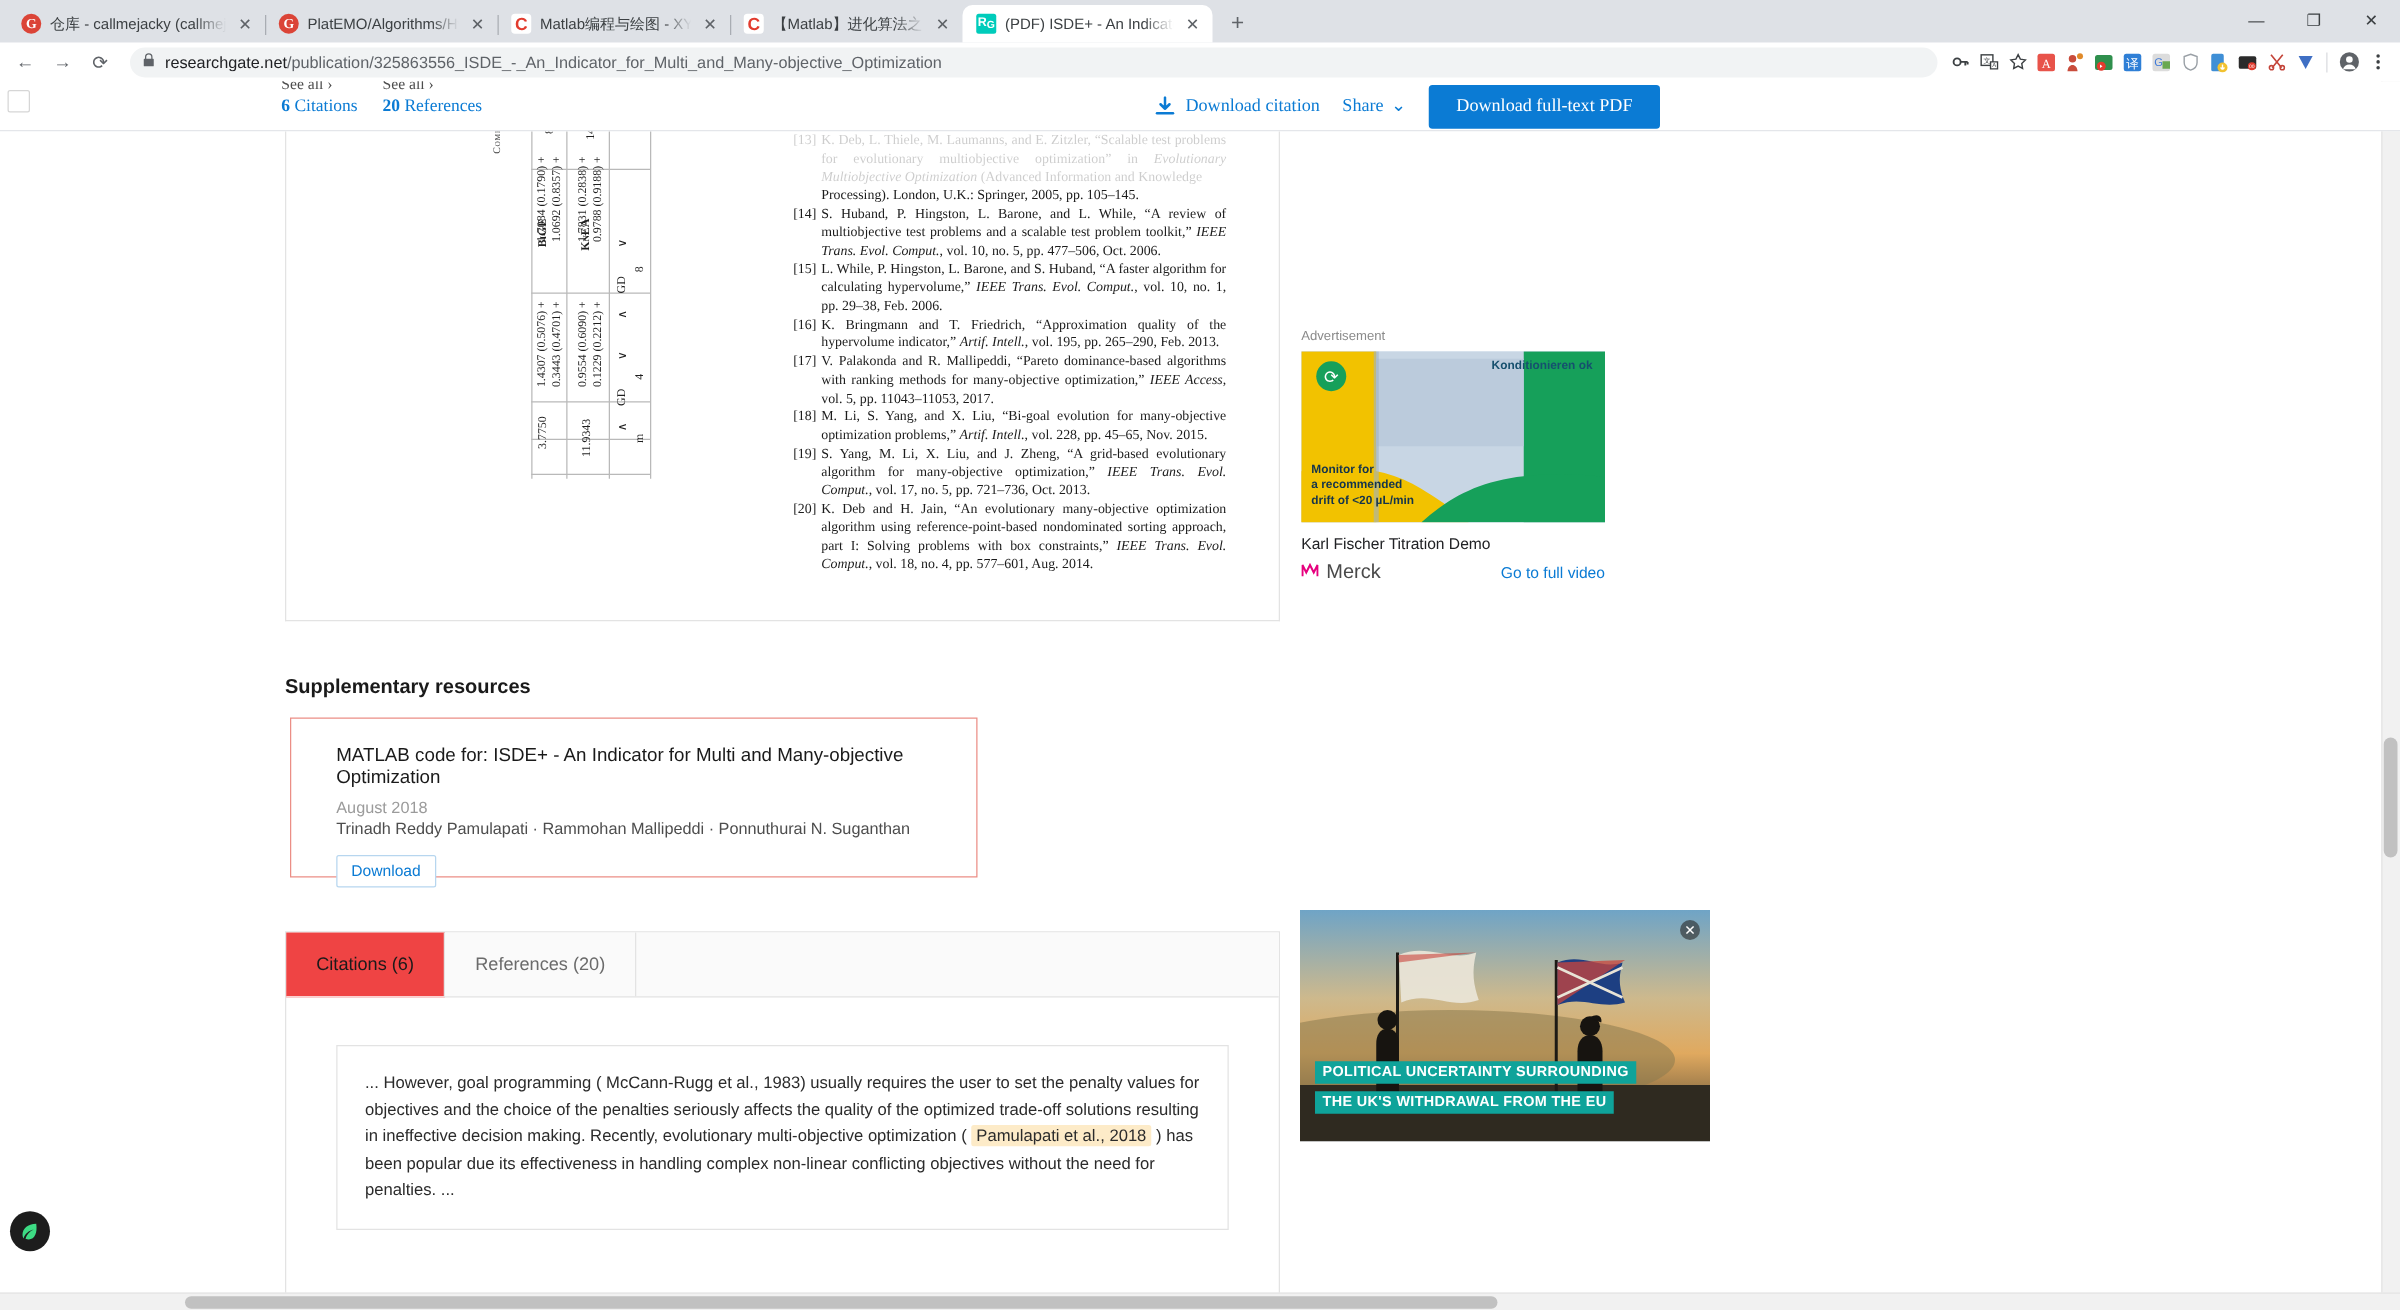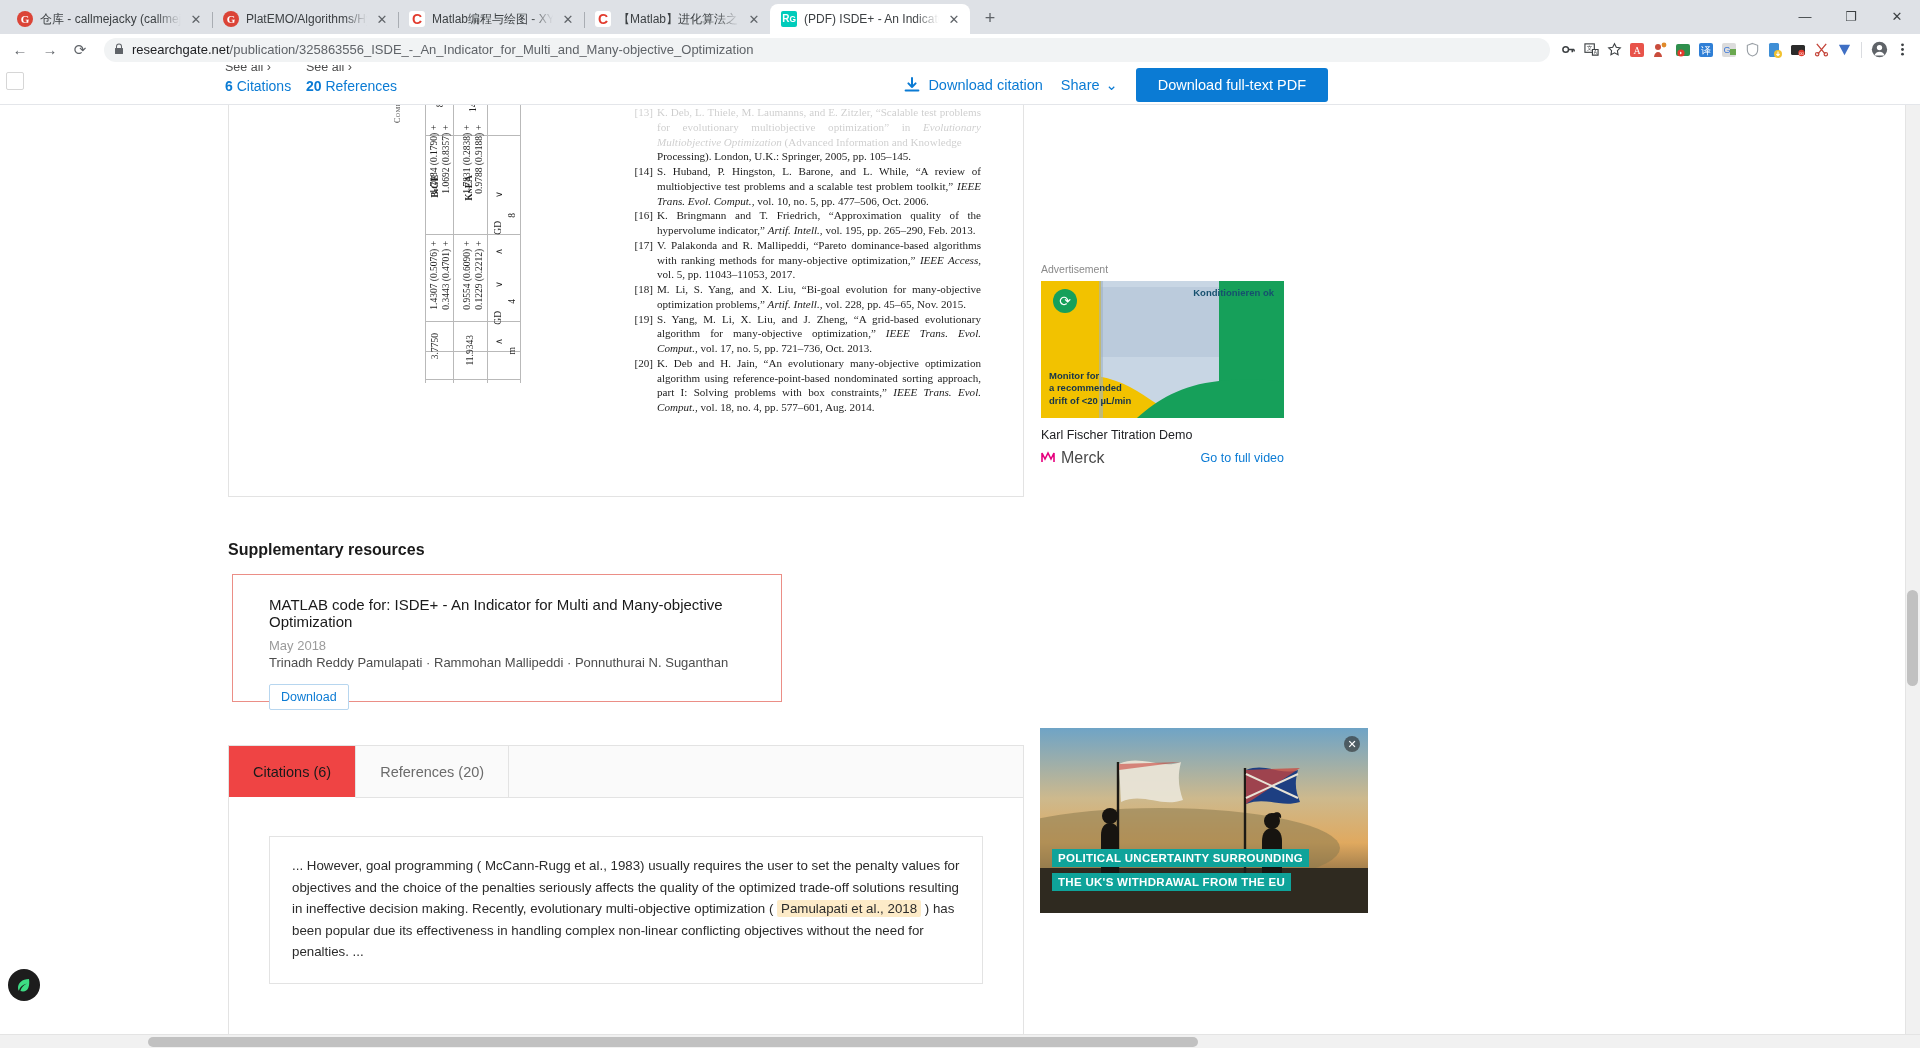--- a/index.html
+++ b/index.html
@@ -94,21 +94,21 @@
 
   
   #page {
     width: 1920px; height: 983px; background: #ffffff;
     position: relative; overflow: hidden;
   }
 
   
   #sticky-bar {
     position: absolute; top: 0; left: 0; width: 1920px; height: 40px;
-    background: #ffffff; border-bottom: 1px solid #e4e6ea; z-index: 40;
+    background: #ffffff; border-bottom: 1px solid #e4e6ea; z-index: 40; font-family: Liberation Serif, serif;
   }
   #sticky-inner { position: relative; width: 100%; height: 100%; }
   #side-toggle {
     position: absolute; left: 6px; top: 7px; width: 18px; height: 18px;
     border: 1px solid #d6d6d6; border-radius: 2px; background: #fff;
   }
   .seeall-group { position: absolute; top: -7px; font-size: 13px; line-height: 1.45; }
   .seeall-link { color: #4d4d4d; font-size: 12.5px; }
   .seeall-count { color: #0b7bd4; font-size: 14px; }
   .seeall-count b { font-weight: 700; }
@@ -490,20 +490,24 @@
           <span class="num">[13]</span>
           <span class="body">K. Deb, L. Thiele, M. Laumanns, and E. Zitzler, “Scalable test problems for evolutionary multiobjective optimization” in <i>Evolutionary Multiobjective Optimization</i> (Advanced Information and Knowledge</span>
         </div>
         <div class="ref">
           <span class="num"></span>
           <span class="body">Processing). London, U.K.: Springer, 2005, pp. 105–145.</span>
         </div>
         <div class="ref">
           <span class="num">[14]</span>
           <span class="body">S. Huband, P. Hingston, L. Barone, and L. While, “A review of multiobjective test problems and a scalable test problem toolkit,” <i>IEEE Trans. Evol. Comput.</i>, vol. 10, no. 5, pp. 477–506, Oct. 2006.</span>
+        </div>
+        <div class="ref">
+          <span class="num">[15]</span>
+          <span class="body">L. While, P. Hingston, L. Barone, and S. Huband, “A faster algorithm for calculating hypervolume,” <i>IEEE Trans. Evol. Comput.</i>, vol. 10, no. 1, pp. 29–38, Feb. 2006.</span>
         </div>
         <div class="ref">
           <span class="num">[16]</span>
           <span class="body">K. Bringmann and T. Friedrich, “Approximation quality of the hypervolume indicator,” <i>Artif. Intell.</i>, vol. 195, pp. 265–290, Feb. 2013.</span>
         </div>
         <div class="ref">
           <span class="num">[17]</span>
           <span class="body">V. Palakonda and R. Mallipeddi, “Pareto dominance-based algorithms with ranking methods for many-objective optimization,” <i>IEEE Access</i>, vol. 5, pp. 11043–11053, 2017.</span>
         </div>
         <div class="ref">
@@ -586,21 +590,21 @@
       </div>
       <div id="ad-cta">Go to full video</div>
     </div>
   </div>
 
   <div id="supp-title">Supplementary resources</div>
 
   <div id="supp-card">
     <div id="supp-card-inner">
       <div id="supp-res-title">MATLAB code for: ISDE+ - An Indicator for Multi and Many-objective Optimization</div>
-      <div id="supp-res-date">May 2018</div>
+      <div id="supp-res-date">August 2018</div>
       <div id="supp-res-authors">Trinadh Reddy Pamulapati · Rammohan Mallipeddi · Ponnuthurai N. Suganthan</div>
       <div id="supp-download-btn">Download</div>
     </div>
   </div>
 
   <div id="cit-panel">
     <div id="cit-tabs">
       <div class="cit-tab active">Citations (6)</div>
       <div class="cit-tab idle">References (20)</div>
     </div>

